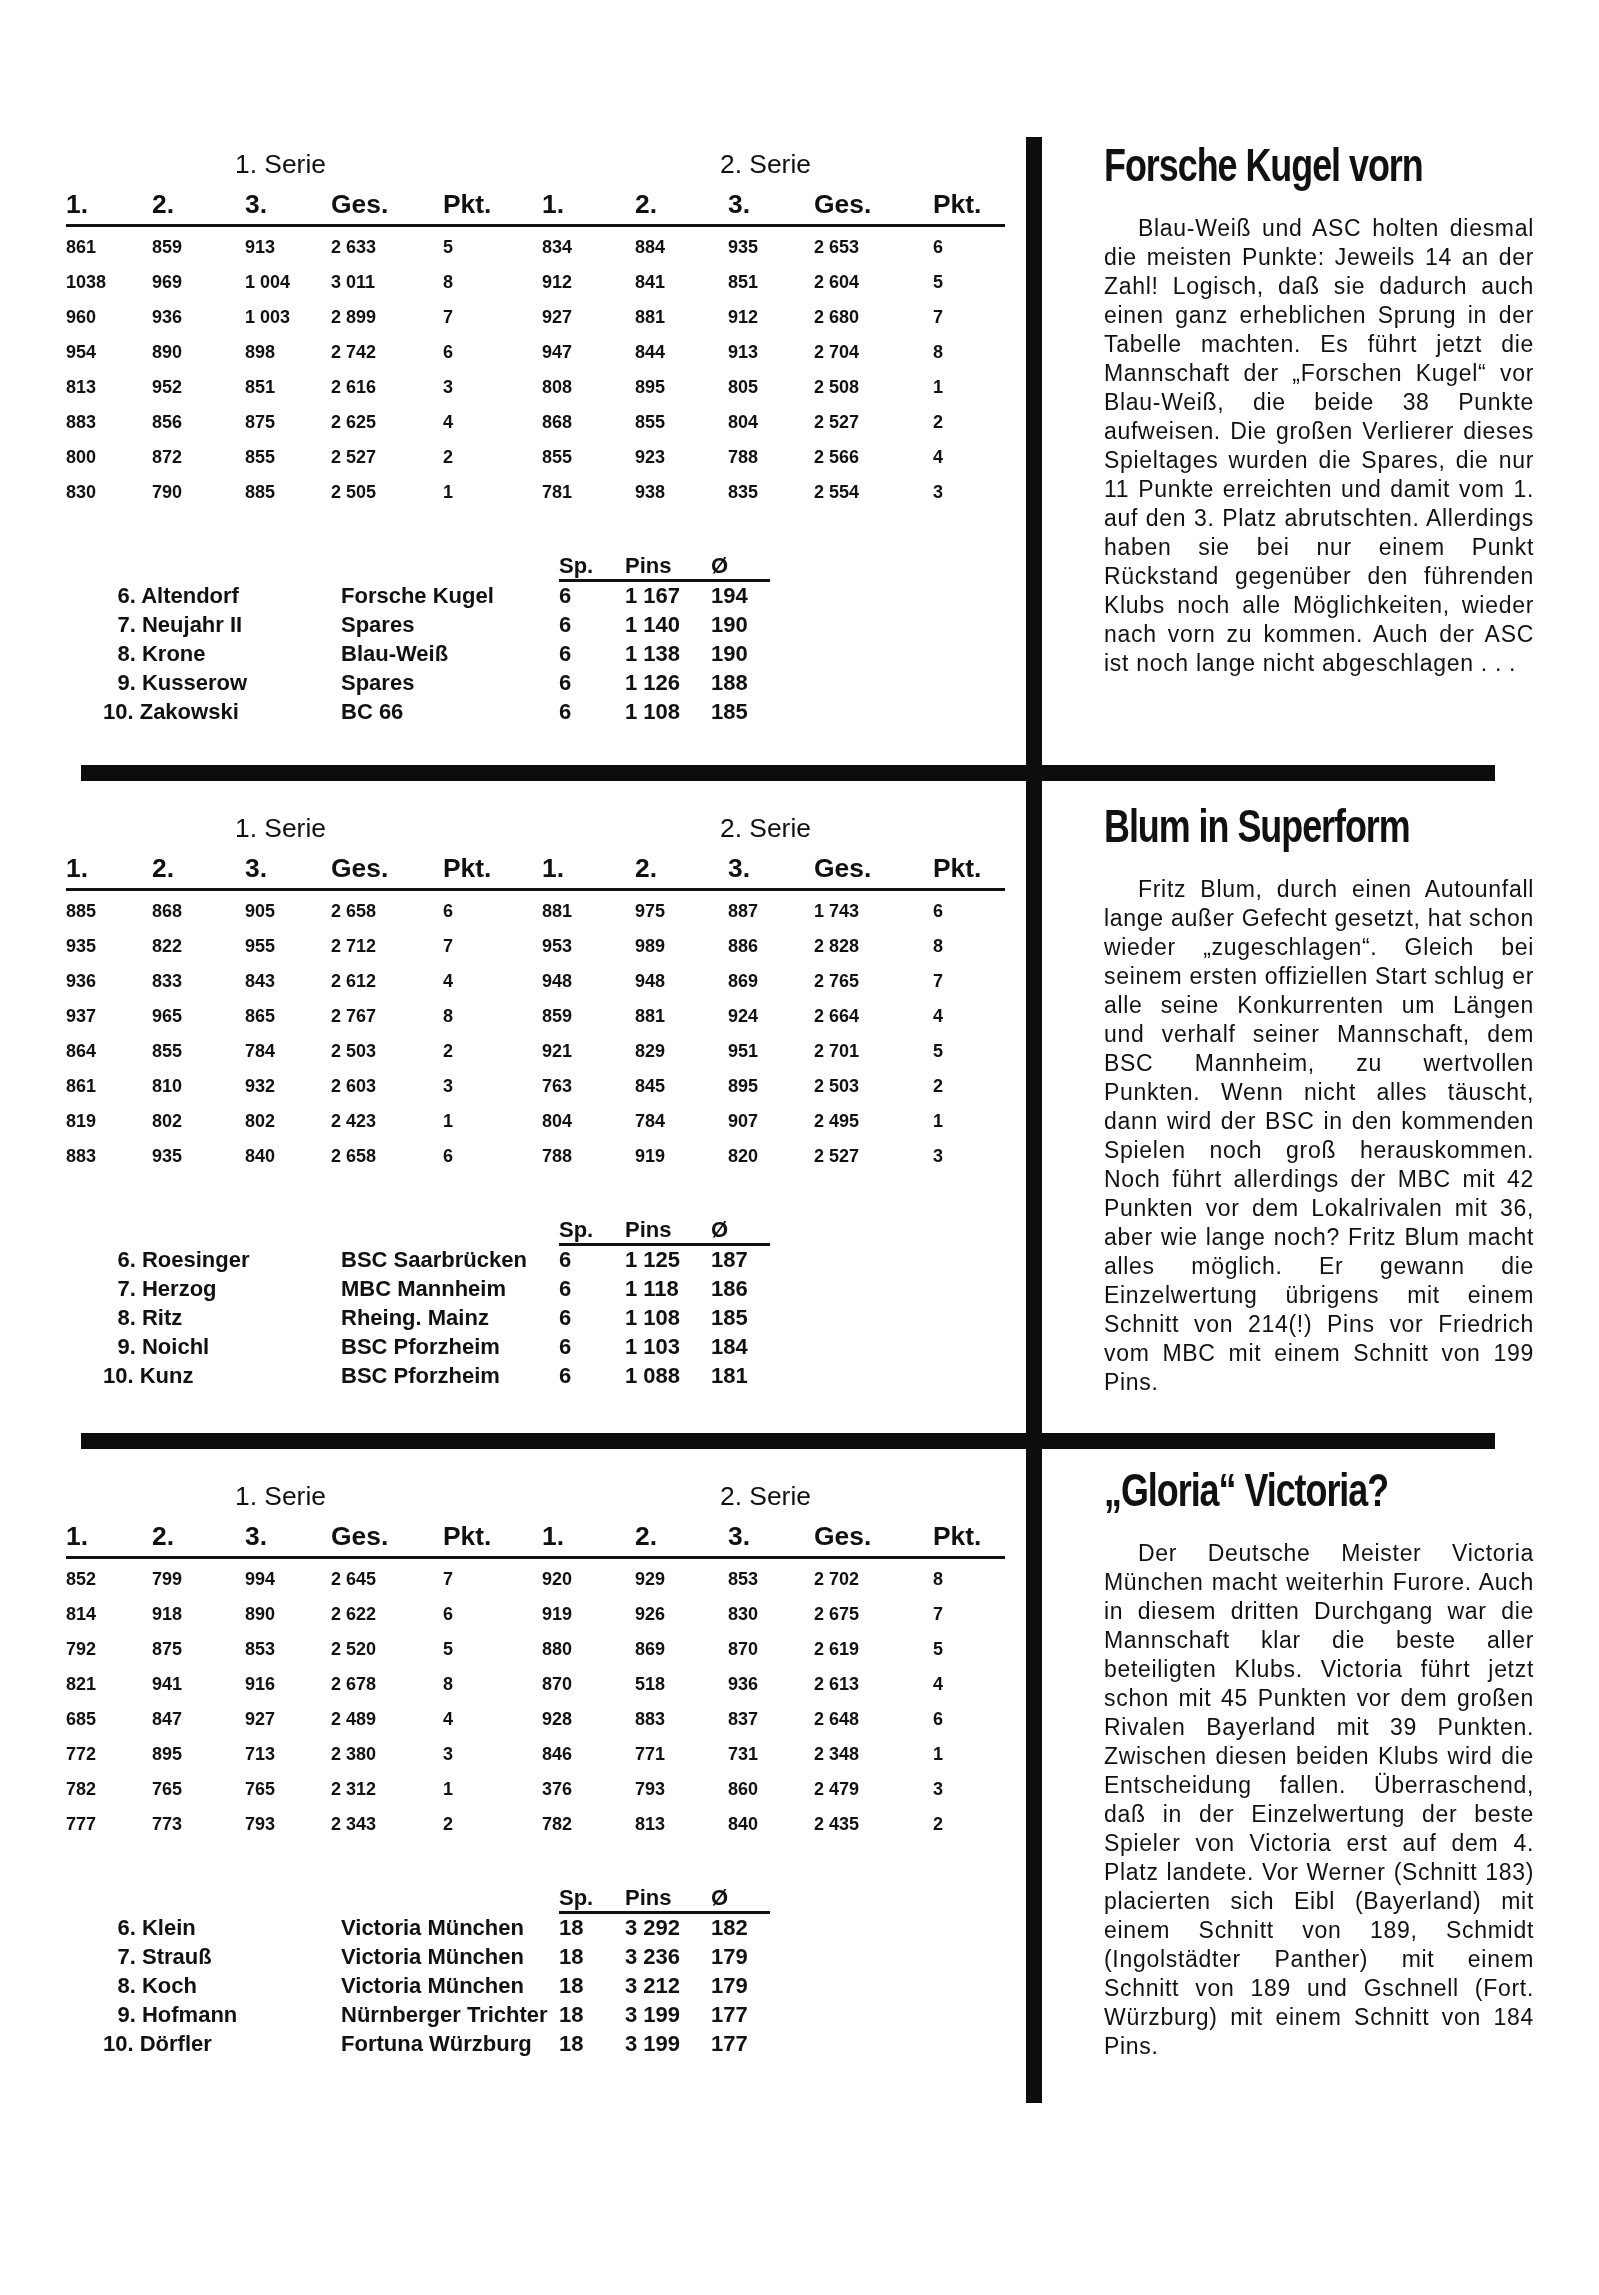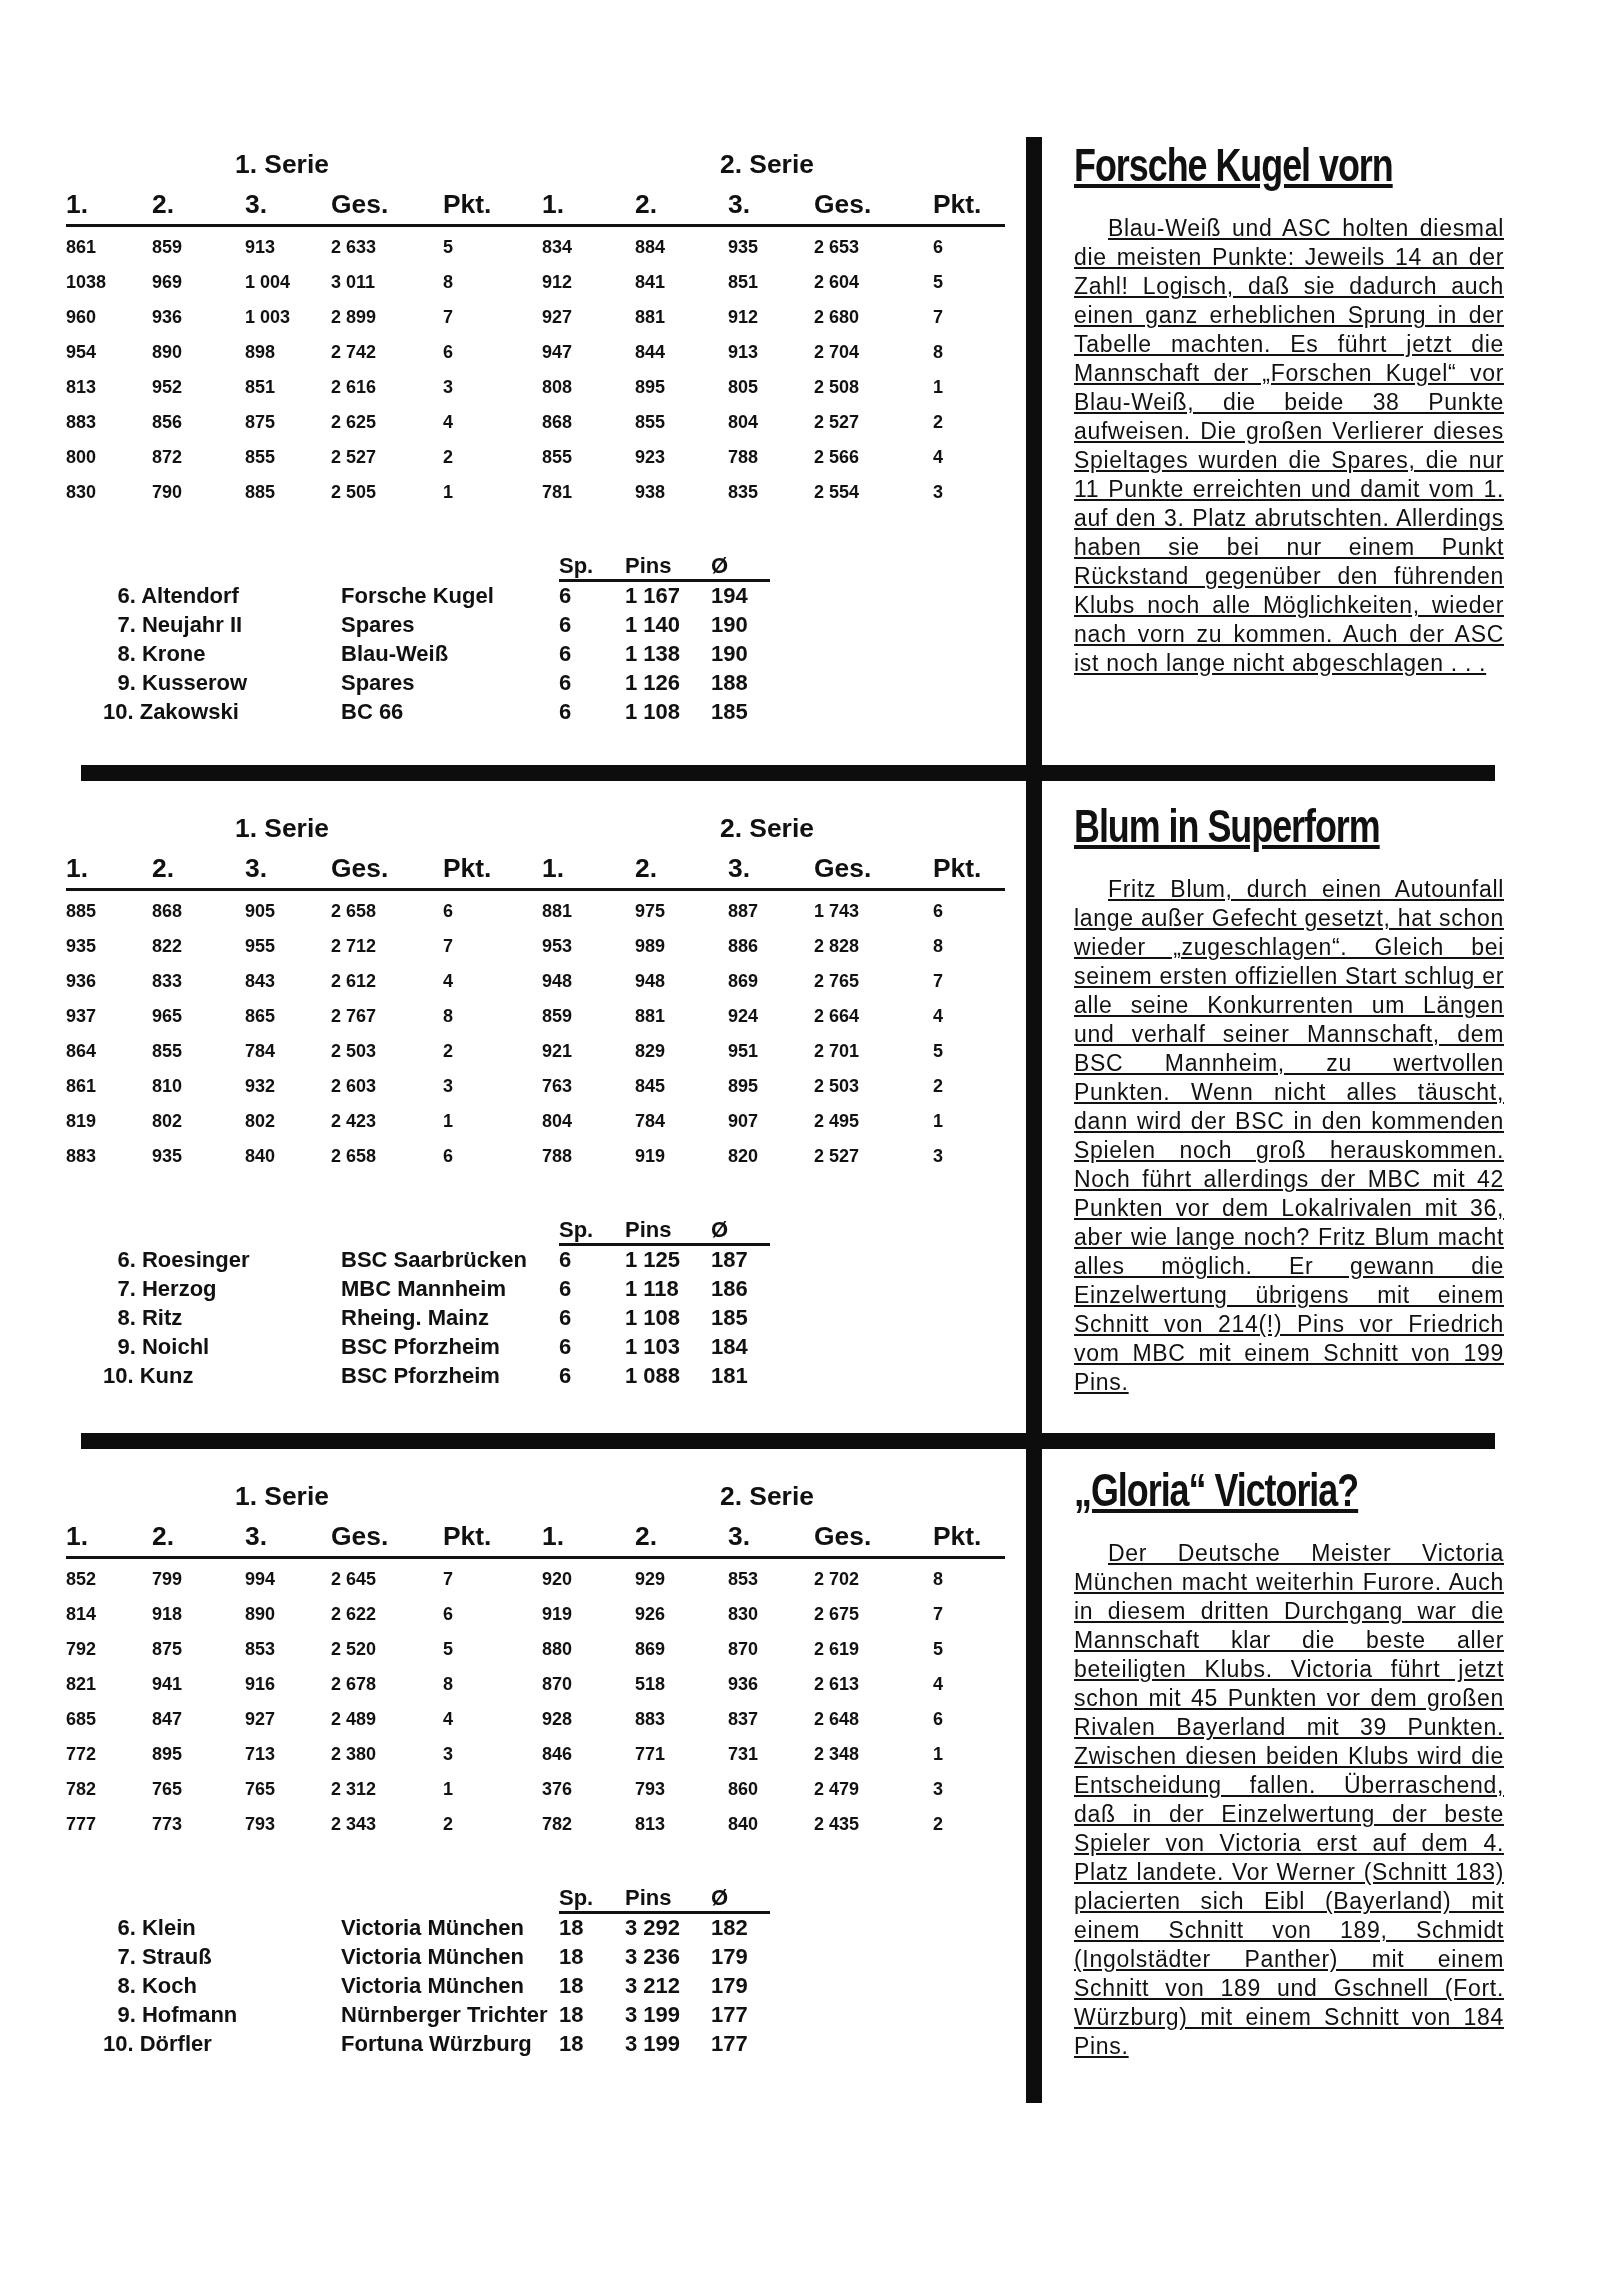--- a/index.html
+++ b/index.html
@@ -1,30 +1,30 @@
 <!DOCTYPE html>
 <html style="font-size:10.6px"><head>
 <meta charset="utf-8">
 <style>
   html, body { margin: 0; padding: 0; background: #ffffff; }
   body { width: 1600px; height: 2295px; position: relative; overflow: hidden; color: #111; font-family: "Liberation Sans", sans-serif; }
   .vbar { position: absolute; left: 1026px; top: 137px; width: 16px; height: 1966px; background: #0d0d0d; }
   .hrule { position: absolute; left: 81px; width: 1414px; height: 16px; background: #0d0d0d; }
   .section { position: absolute; left: 66px; width: 939px; }
-  .serie-head { position: relative; height: 34px; font-weight: bold; font-size: 26.4px; }
+  .serie-head { position: relative; height: 34px; font-weight: normal; font-size: 26.4px; }
   .serie-head span { position: absolute; top: 0; }
   .col-head, .data-row { display: grid; grid-template-columns: 86px 93px 86px 112px 99px 93px 93px 86px 119px 66px; font-weight: bold; }
   .col-head { font-size: 26.4px; height: 37px; align-items: end; border-bottom: 3.3px solid #111; padding-bottom: 4px; }
   .data-row { font-size: 18px; height: 35px; align-items: center; }
   .rows { margin-top: 2.6px; }
   .ranking { position: relative; margin-top: 42px; font-weight: bold; font-size: 22px; margin-left: 37px; }
   .rank-head { display: grid; grid-template-columns: 456px 66px 86px 59px; height: 30px; align-items: end; }
   .rank-head .u { border-bottom: 3.3px solid #111; }
   .rank-row { display: grid; grid-template-columns: 238px 218px 66px 86px 59px; height: 29px; align-items: center; }
-  .article { position: absolute; left: 1074px; width: 430px; text-decoration: underline; }
+  .article { position: absolute; left: 1104px; width: 430px; }
   .article h2 { margin: 0 0 26.4px 0; font-family: "Liberation Sans", sans-serif; font-weight: bold; font-size: 46px; letter-spacing: -1.3px; transform: scaleX(0.78); transform-origin: left center; white-space: nowrap; line-height: 1; }
   .article p { margin: 0; font-size: 23px; line-height: 29px; text-align: justify; text-indent: 34px; letter-spacing: 0.7px; }
 </style>
 </head>
 <body>
 
 <div class="vbar"></div>
 <div class="hrule" style="top:765px;"></div>
 <div class="hrule" style="top:1433px;"></div>
 

